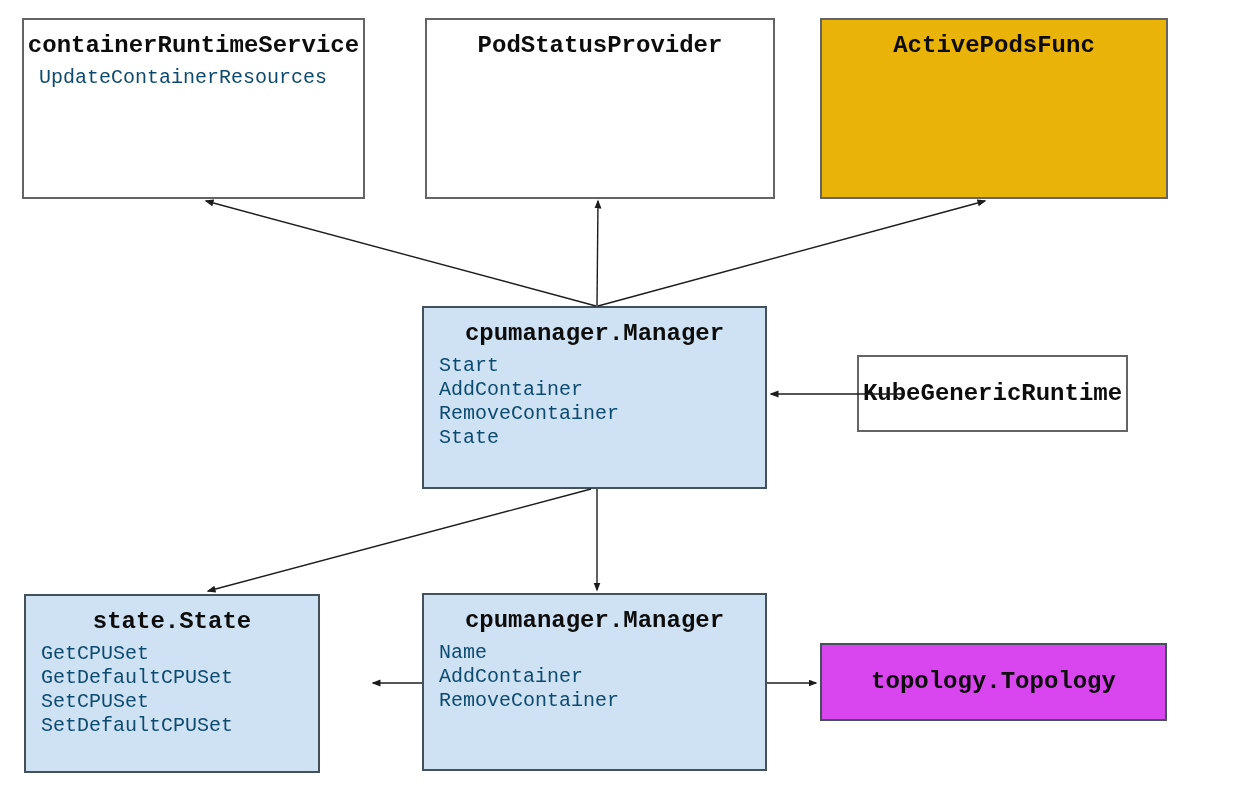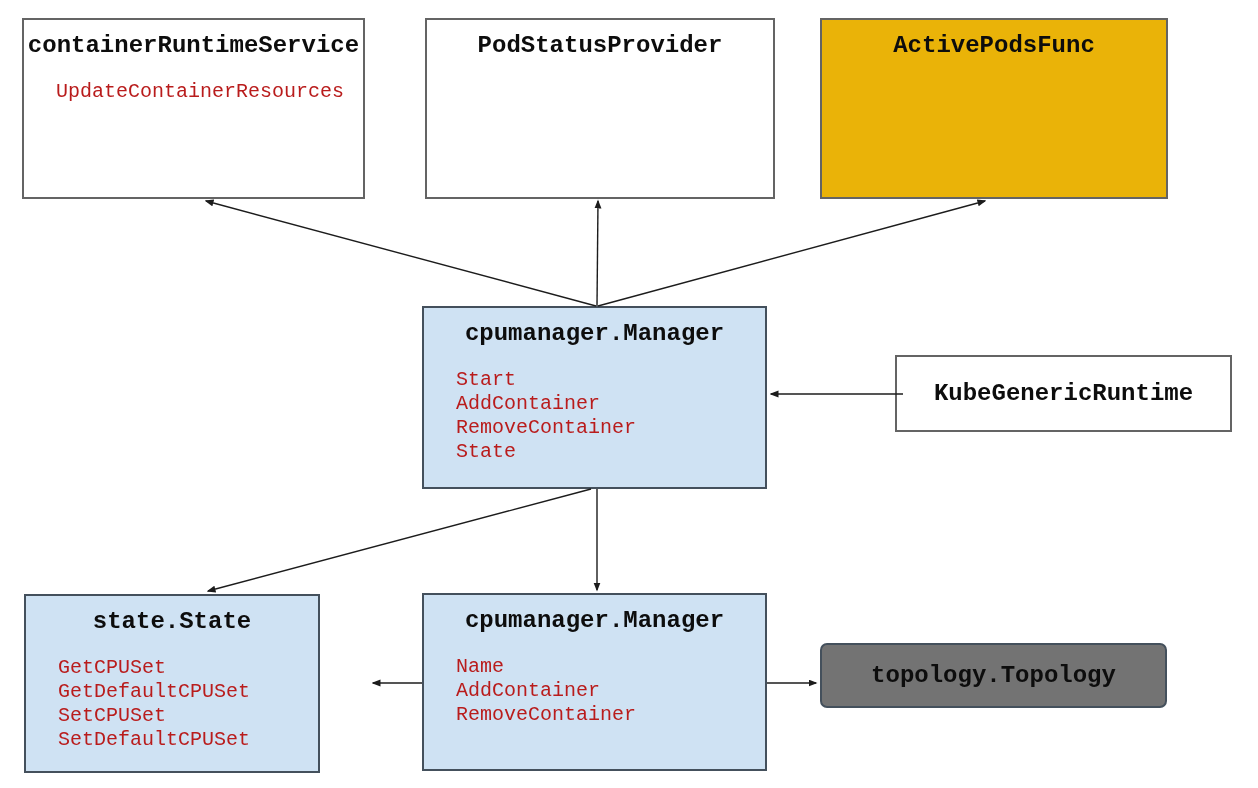--- a/index.html
+++ b/index.html
@@ -22,23 +22,23 @@
     font-size: 24px;
     line-height: 26px;
     text-align: center;
     padding-top: 13px;
     color: #0d0d0d;
     white-space: nowrap;
   }
   .node-methods {
     font-size: 20px;
     line-height: 24px;
-    color: #b91c1c;
-    padding-left: 32px;
-    margin-top: 21px;
+    color: #0c4a6e;
+    padding-left: 15px;
+    margin-top: 7px;
     white-space: pre-line;
   }
   .node--center {
     display: flex;
     align-items: center;
     justify-content: center;
   }
   .node--center .node-title { padding-top: 0; }
   #edges-layer {
     position: absolute;
@@ -68,41 +68,41 @@
   </div>
 
   <div class="node" style="left: 422px; top: 306px; width: 345px; height: 183px; background: rgb(207, 226, 243); border-color: rgb(68, 80, 92);">
     <div class="node-title">cpumanager.Manager</div>
     <div class="node-methods">Start
 AddContainer
 RemoveContainer
 State</div>
   </div>
 
-  <div class="node node--center" style="left: 895px; top: 355px; width: 337px; height: 77px; background: rgb(255, 255, 255); border-color: rgb(100, 100, 100);">
+  <div class="node node--center" style="left: 857px; top: 355px; width: 271px; height: 77px; background: rgb(255, 255, 255); border-color: rgb(100, 100, 100);">
     <div class="node-title">KubeGenericRuntime</div>
 
   </div>
 
   <div class="node" style="left: 24px; top: 594px; width: 296px; height: 179px; background: rgb(207, 226, 243); border-color: rgb(68, 80, 92);">
     <div class="node-title">state.State</div>
     <div class="node-methods">GetCPUSet
 GetDefaultCPUSet
 SetCPUSet
 SetDefaultCPUSet</div>
   </div>
 
   <div class="node" style="left: 422px; top: 593px; width: 345px; height: 178px; background: rgb(207, 226, 243); border-color: rgb(68, 80, 92);">
     <div class="node-title">cpumanager.Manager</div>
     <div class="node-methods">Name
 AddContainer
 RemoveContainer</div>
   </div>
 
-  <div class="node node--center" style="left: 820px; top: 643px; width: 347px; height: 65px; background: #737373; border-color: rgb(68, 80, 92); border-radius: 7px;">
+  <div class="node node--center" style="left: 820px; top: 643px; width: 347px; height: 78px; background: #d946ef; border-color: rgb(68, 80, 92);">
     <div class="node-title">topology.Topology</div>
 
   </div>
 
   <svg id="edges-layer" viewBox="0 0 1258 788" xmlns="http://www.w3.org/2000/svg">
     <defs>
       <marker id="arrowhead" markerWidth="9" markerHeight="8" refX="7.5" refY="3.5" orient="auto" markerUnits="userSpaceOnUse">
         <path d="M0,0 L9,3.5 L0,7 z" fill="#1c1c1c"></path>
       </marker>
     </defs>

